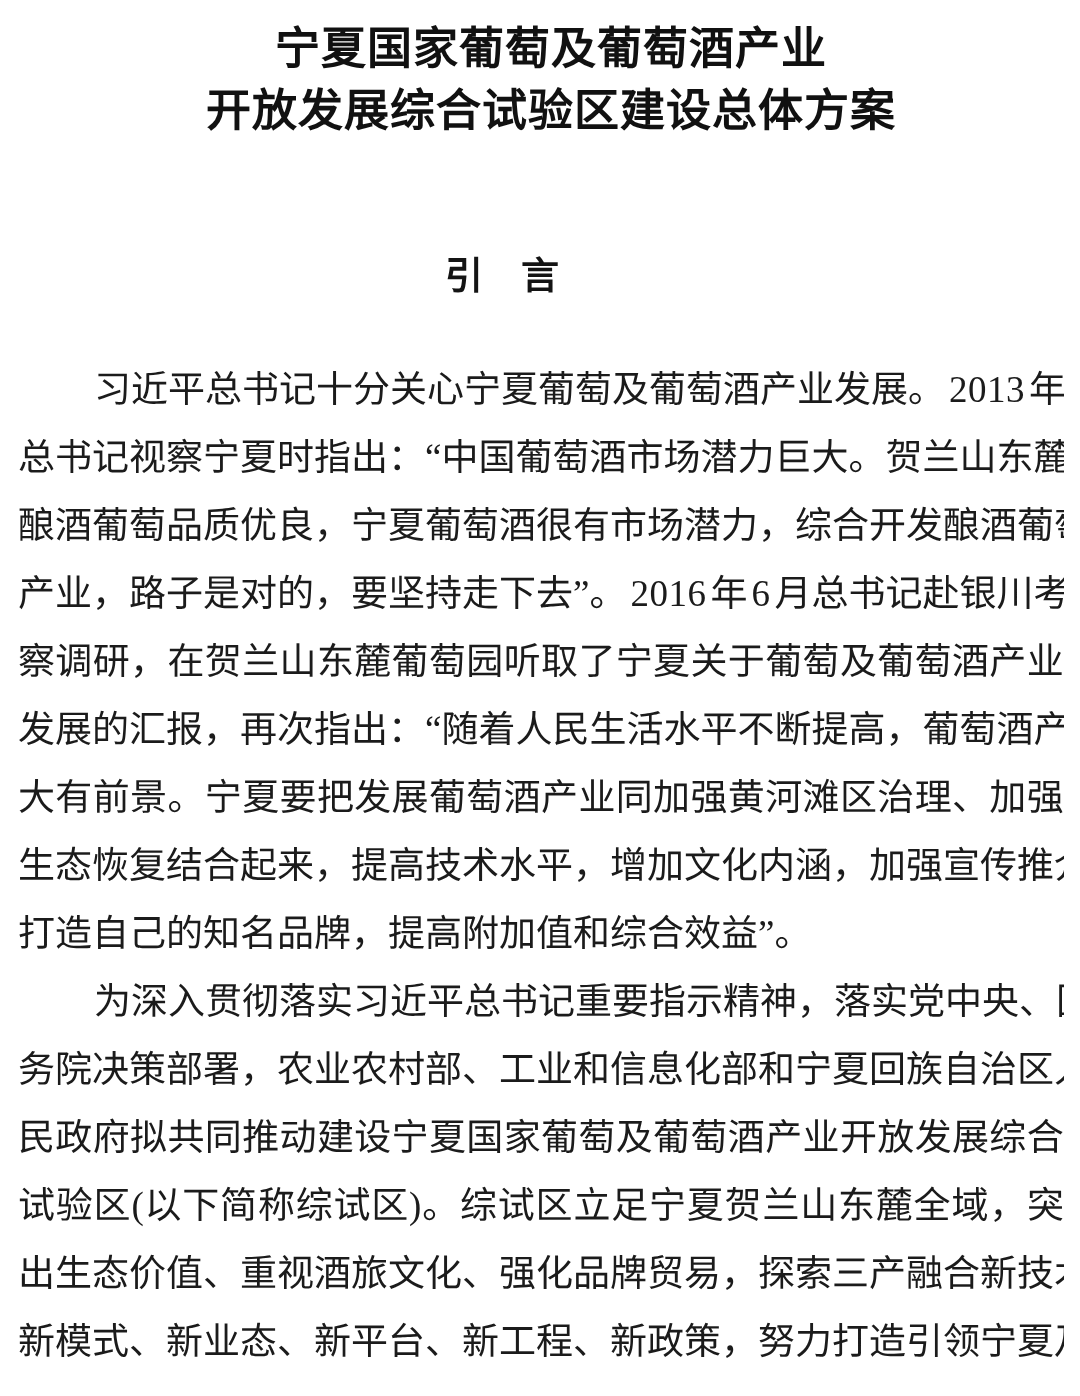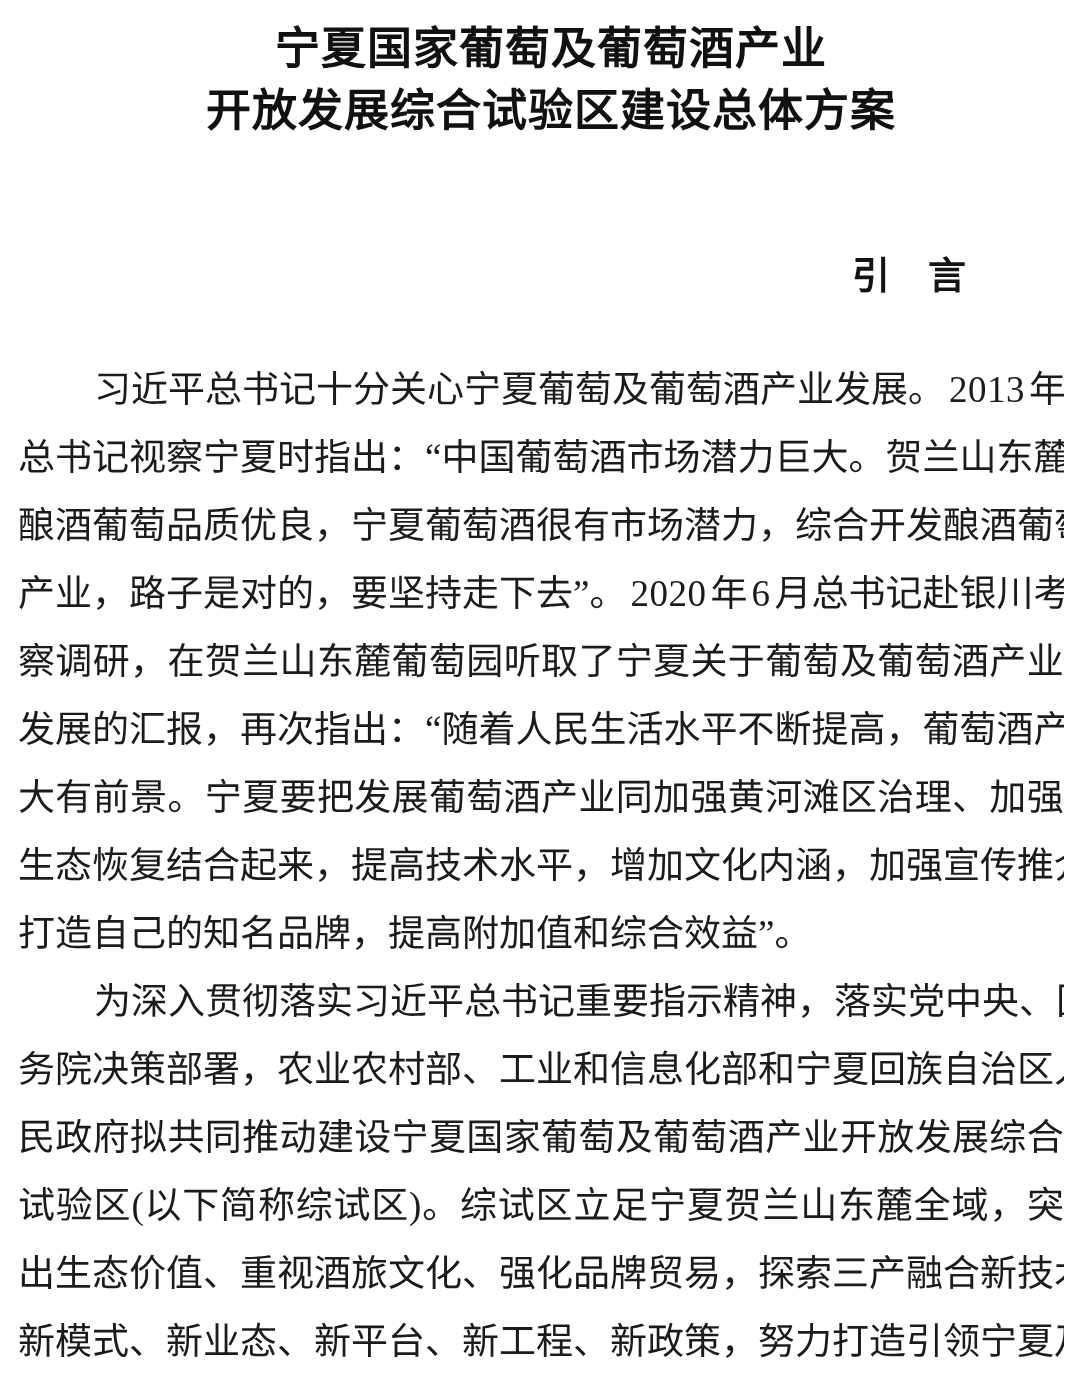--- a/index.html
+++ b/index.html
@@ -39,21 +39,21 @@
   .doc-title .title-line-2 {
     letter-spacing: 1px;
   }
 
   
   .section-heading {
     position: absolute;
     left: 0;
     top: 252px;
     width: 1004px;
-    text-align: right;
+    text-align: center;
     font-family: "DejaVu Sans", "Liberation Sans", sans-serif;
     font-weight: 700;
     font-size: 38px;
     line-height: 48px;
     letter-spacing: 38px;
     text-indent: 38px;
     color: #141414;
     white-space: nowrap;
   }
 
@@ -234,21 +234,21 @@
           <span>的</span>
           <span>，</span>
           <span>要</span>
           <span>坚</span>
           <span>持</span>
           <span>走</span>
           <span>下</span>
           <span>去</span>
           <span>”</span>
           <span>。</span>
-          <span class="num">2020</span>
+          <span class="num">2016</span>
           <span>年</span>
           <span class="num">6</span>
           <span>月</span>
           <span>总</span>
           <span>书</span>
           <span>记</span>
           <span>赴</span>
           <span>银</span>
           <span>川</span>
           <span>考</span>

